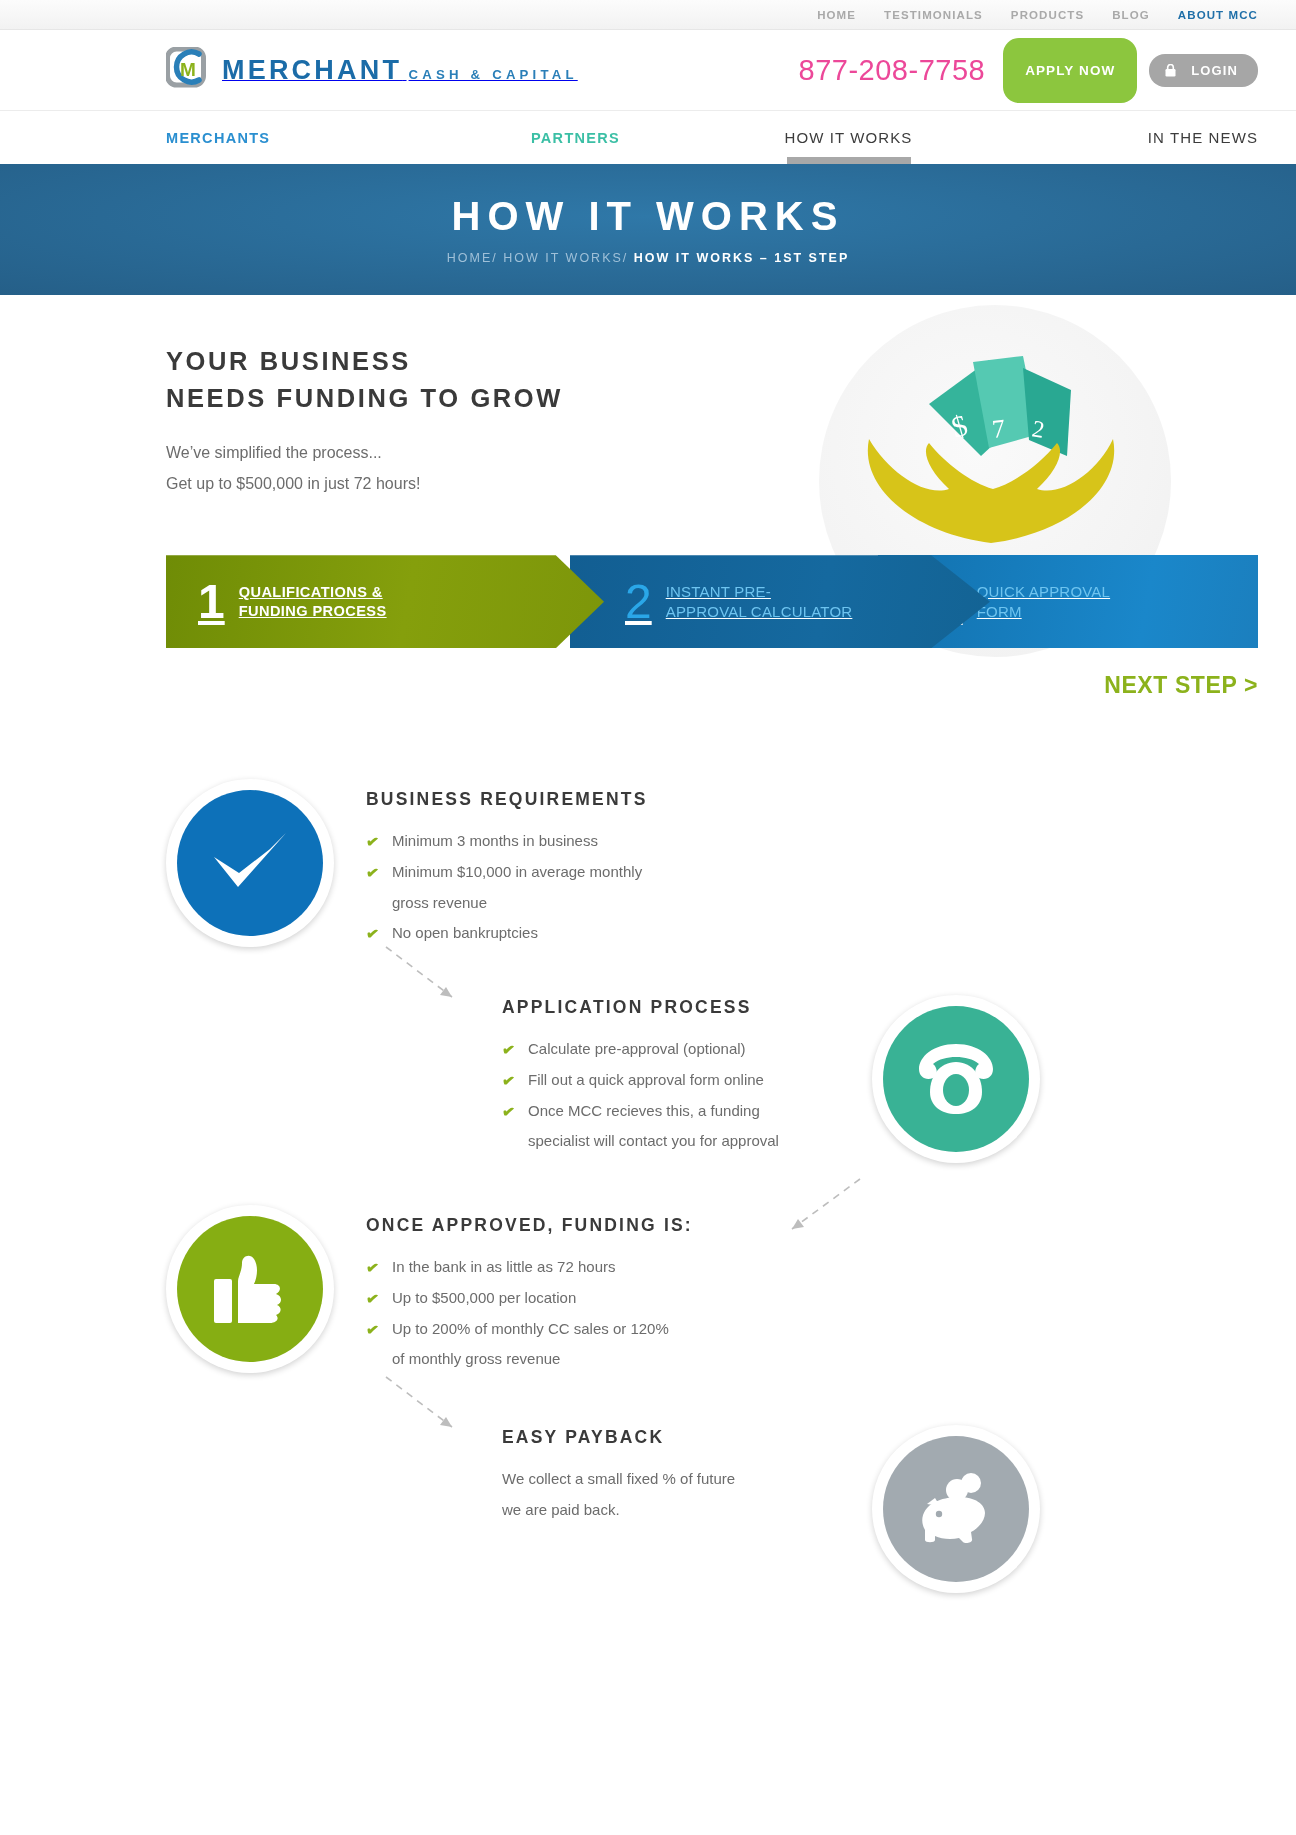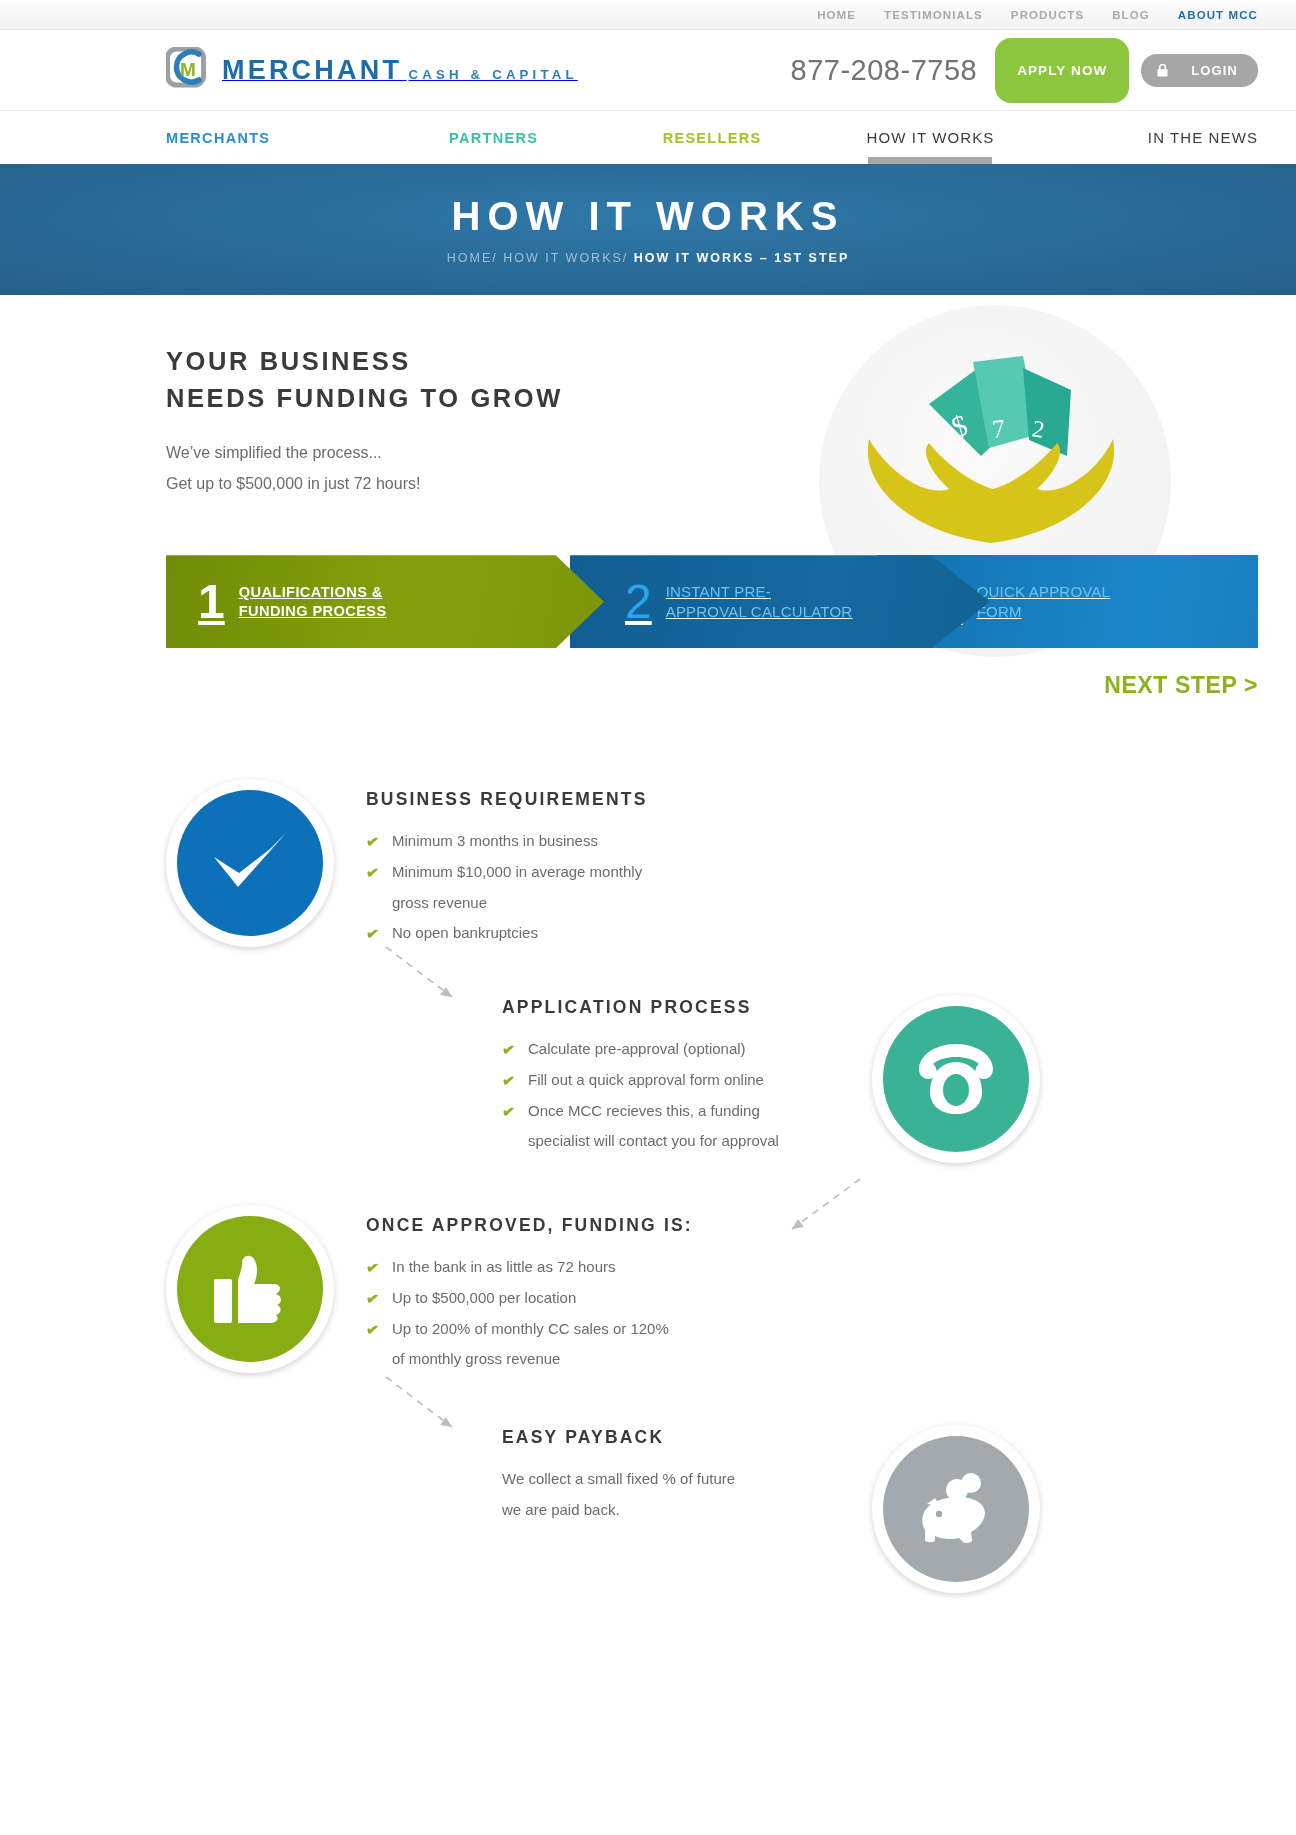--- a/index.html
+++ b/index.html
@@ -50,33 +50,33 @@
     color: #1b6ca8; font-family: "Liberation Sans", sans-serif;
   }
   .logo-sub {
     font-size: 13.2px; font-weight: 700; letter-spacing: 4.2px;
     color: #2a7fb8; margin-top: 2px; padding-left: 2px;
   }
   .mast-right {
     margin-left: auto; display: flex; align-items: center; gap: 12px;
   }
   .phone {
-    font-size: 29px; color: #737373; letter-spacing: 0.5px;
+    font-size: 29px; color: #ec4899; letter-spacing: 0.5px;
     font-weight: 400; margin-right: 6px;
   }
   .btn-apply {
     background: #8cc63e; color: #fff; border: none; border-radius: 16px;
     padding: 25px 22px; font-size: 13.5px; font-weight: 700;
     letter-spacing: 1.1px; cursor: pointer;
   }
   .btn-login {
     background: #a6a6a6; color: #fff; border: none; border-radius: 16px;
     padding: 9px 20px 9px 16px; font-size: 13px; font-weight: 700;
     letter-spacing: 1.1px; cursor: pointer;
-    display: inline-flex; align-items: center; gap: 23px;
+    display: inline-flex; align-items: center; gap: 15px;
   }
 
   
   .mainnav {
     border-top: 1px solid #ececec;
     height: 54px;
     display: flex;
     align-items: stretch;
     padding: 0 38px 0 166px;
     position: relative;
@@ -272,21 +272,20 @@
       </span>
       <span>LOGIN</span>
     </button>
   </div>
 </div>
 
 <nav class="mainnav">
   <div class="navwrap">
     <a href="#" class="navitem c-blue">MERCHANTS</a>
     <a href="#" class="navitem c-teal">PARTNERS</a>
-    <a href="#" class="navitem c-olive">RESELLERS</a>
     <a href="#" class="navitem c-dark active">HOW IT WORKS</a>
     <a href="#" class="navitem c-dark">IN THE NEWS</a>
   </div>
 </nav>
 
 <section class="hero">
   <h1>HOW IT WORKS</h1>
   <div class="crumbs">
     <a href="#">HOME/</a>
     <a href="#">HOW IT WORKS/</a>

